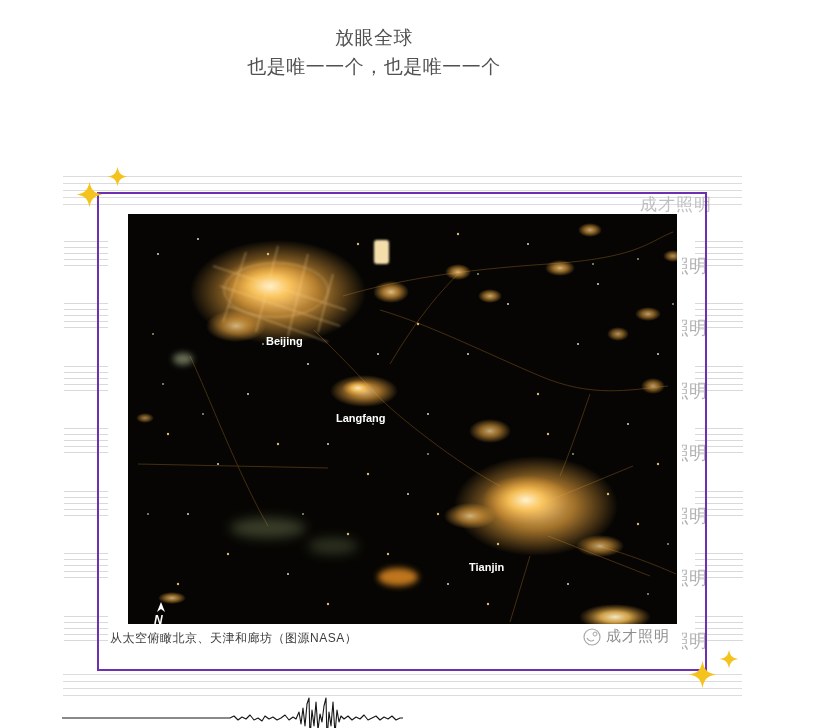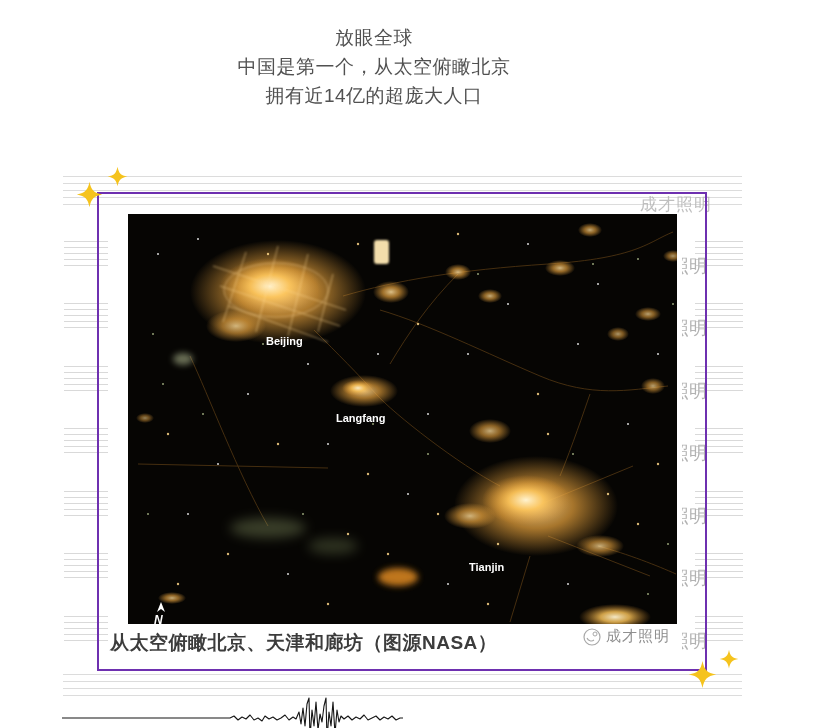--- a/index.html
+++ b/index.html
@@ -26,38 +26,37 @@
           font-size:17px;letter-spacing:1px;white-space:nowrap;z-index:2;}
 
   
   .frame{position:absolute;left:97px;top:176px;width:610px;height:479px;
          box-sizing:border-box;border:2px solid #6e30b0;z-index:3;}
 
   
   .photo{position:absolute;left:128px;top:198px;width:549px;height:410px;z-index:4;display:block;}
 
   
-  .caption{position:absolute;left:110px;top:614px;font-size:19px;font-weight:bold;
+  .caption{position:absolute;left:110px;top:614px;font-size:12px;font-weight:normal;
            color:#3c3c3c;letter-spacing:.5px;z-index:4;white-space:nowrap;}
   .cap-wm{position:absolute;left:582px;top:610px;z-index:4;display:flex;align-items:center;gap:3px;}
   .cap-wm-text{color:#8f8f8f;font-size:15px;letter-spacing:1px;white-space:nowrap;}
 
   .sparkle{position:absolute;z-index:6;}
 
   .waveform{position:absolute;left:60px;top:680px;z-index:2;display:block;}
 </style>
 </head>
 <body>
 
 <div class="page">
 
   <div class="intro">
     <div>放眼全球</div>
-    <div>中国是第一个，从太空俯瞰北京</div>
-    <div>拥有近14亿的超庞大人口</div>
+    <div>也是唯一一个，也是唯一一个</div>
   </div>
 
   <div class="staff wide" style="top:160px;height:29px;"></div>
   <div class="staff left" style="top:225px;"></div>
   <div class="staff left" style="top:287px;"></div>
   <div class="staff left" style="top:350px;"></div>
   <div class="staff left" style="top:412px;"></div>
   <div class="staff left" style="top:475px;"></div>
   <div class="staff left" style="top:537px;"></div>
   <div class="staff left" style="top:600px;"></div>

